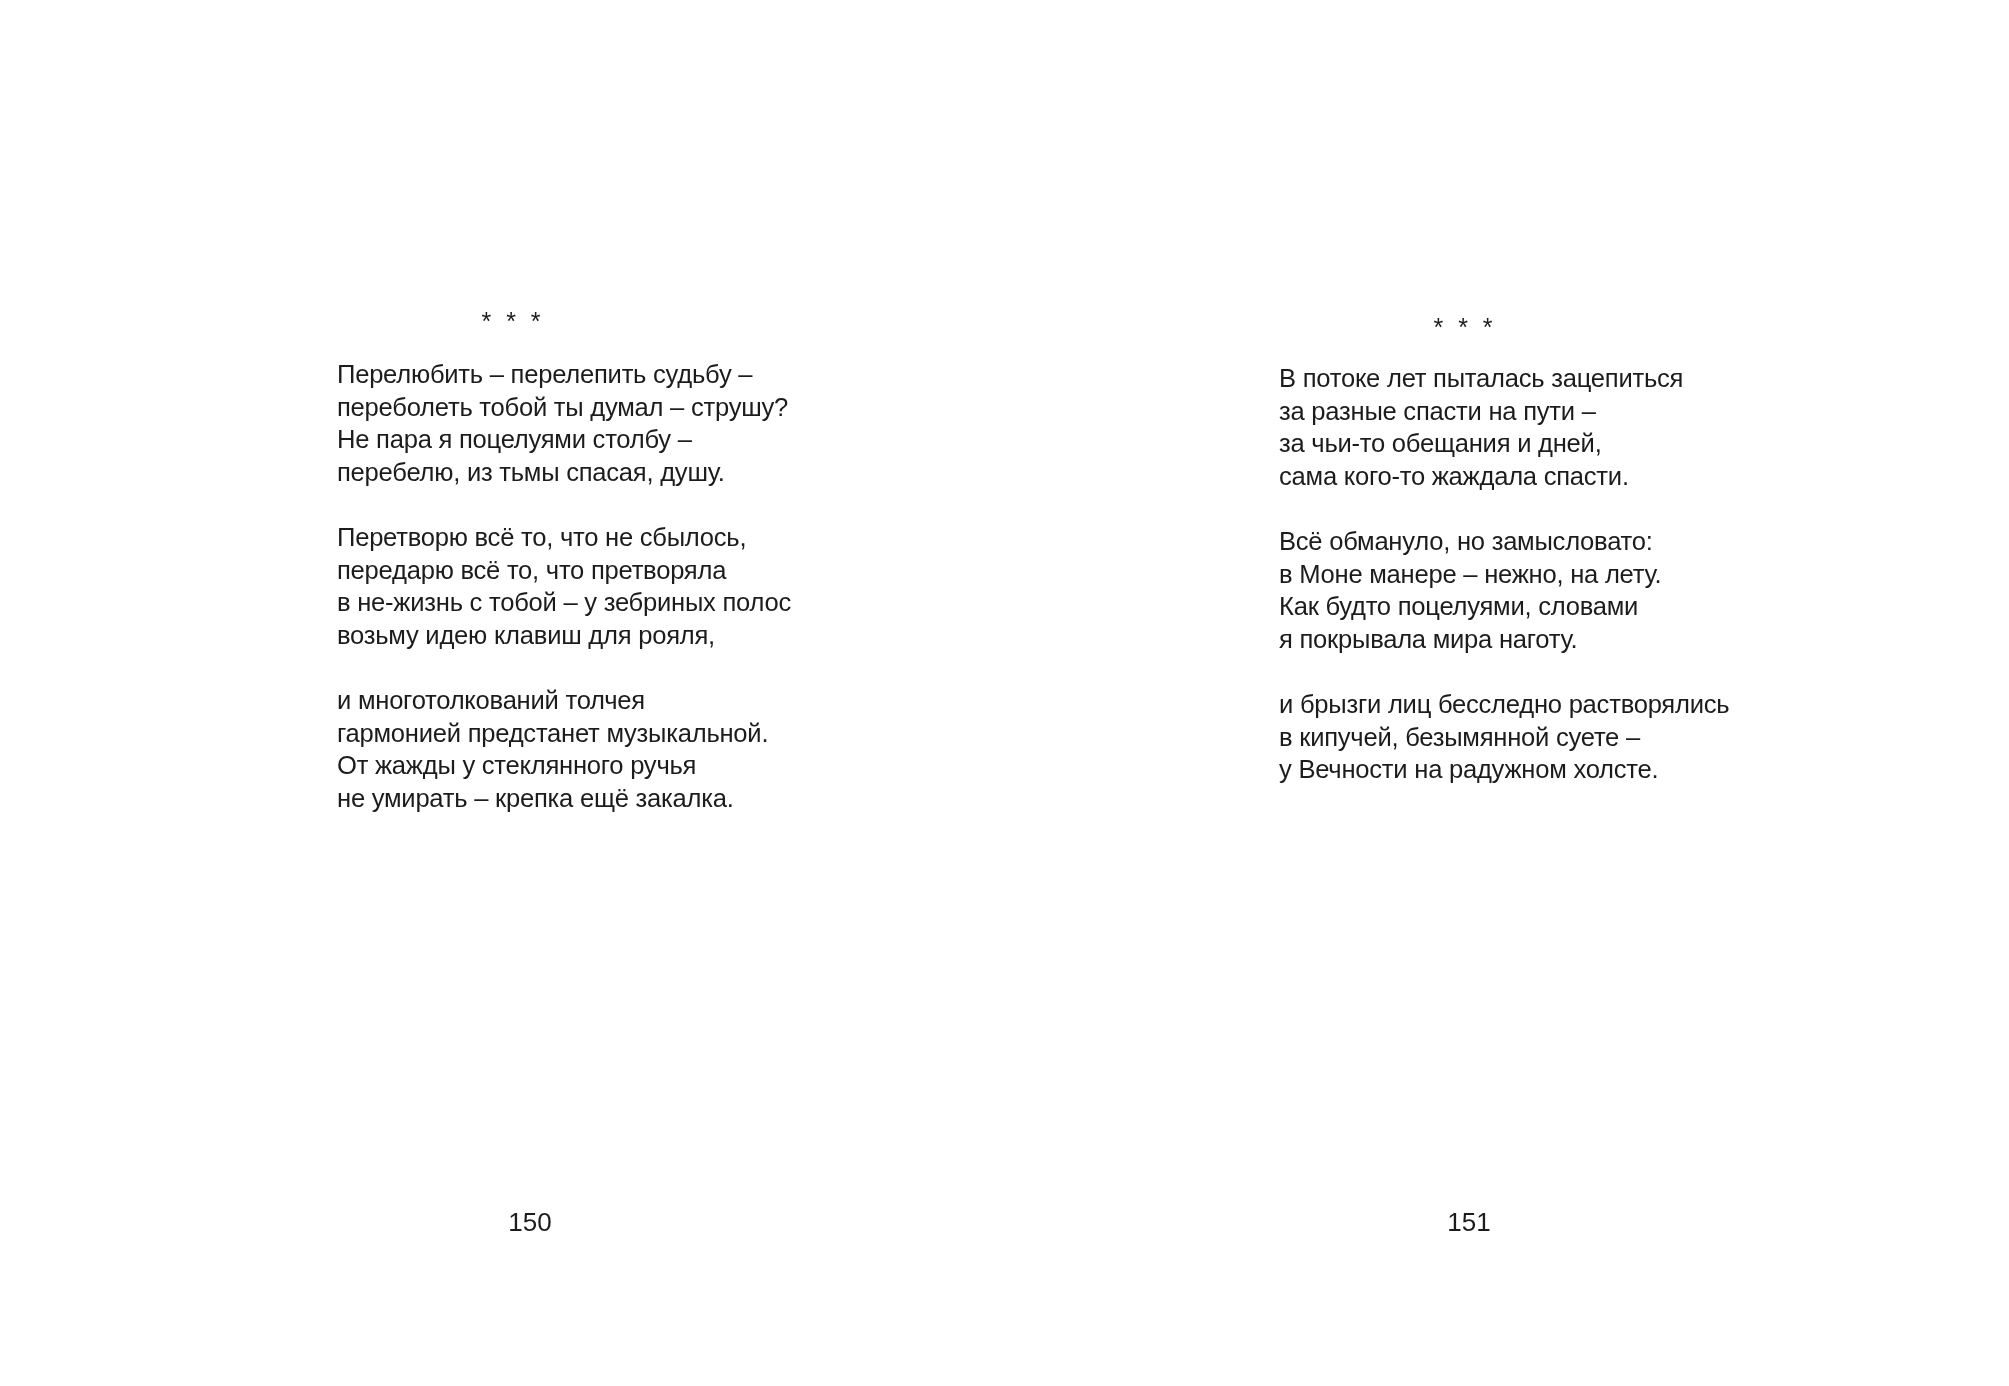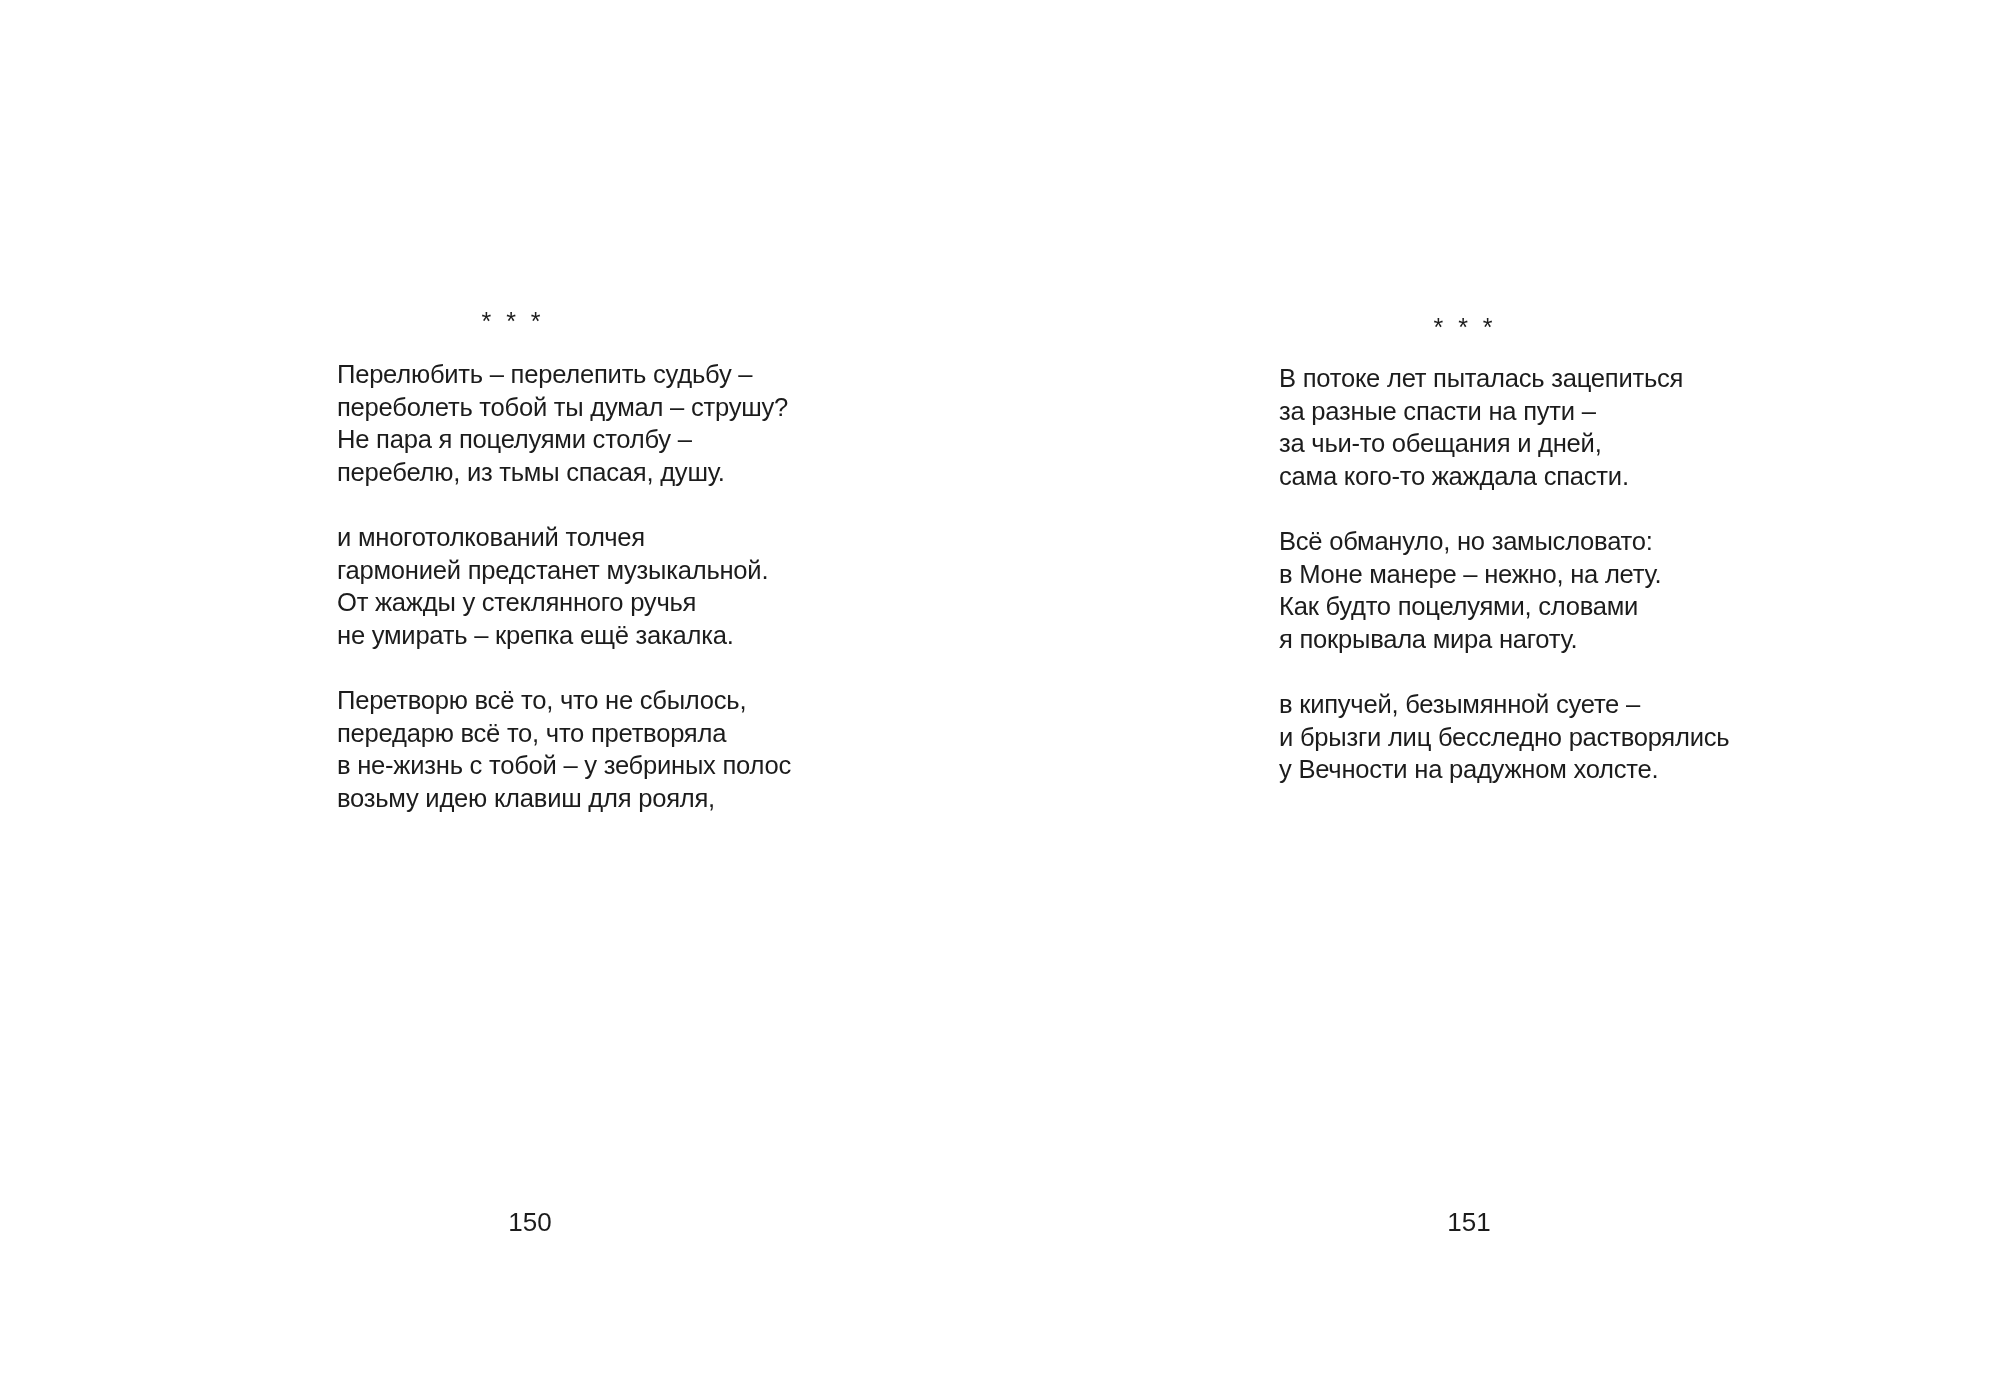--- a/index.html
+++ b/index.html
@@ -66,30 +66,30 @@
 <div class="page left">
   <div class="stars">* * *</div>
   <div class="poem">
     <p class="stanza">
       <span class="line">Перелюбить – перелепить судьбу –</span>
       <span class="line">переболеть тобой ты думал – струшу?</span>
       <span class="line">Не пара я поцелуями столбу –</span>
       <span class="line">перебелю, из тьмы спасая, душу.</span>
     </p>
     <p class="stanza">
+      <span class="line">Перетворю всё то, что не сбылось,</span>
+      <span class="line">передарю всё то, что претворяла</span>
+      <span class="line">в не-жизнь с тобой – у зебриных полос</span>
+      <span class="line">возьму идею клавиш для рояля,</span>
+    </p>
+    <p class="stanza">
       <span class="line">и многотолкований толчея</span>
       <span class="line">гармонией предстанет музыкальной.</span>
       <span class="line">От жажды у стеклянного ручья</span>
       <span class="line">не умирать – крепка ещё закалка.</span>
-    </p>
-    <p class="stanza">
-      <span class="line">Перетворю всё то, что не сбылось,</span>
-      <span class="line">передарю всё то, что претворяла</span>
-      <span class="line">в не-жизнь с тобой – у зебриных полос</span>
-      <span class="line">возьму идею клавиш для рояля,</span>
     </p>
   </div>
   <div class="page-number">150</div>
 </div>
 
 <div class="page right">
   <div class="stars">* * *</div>
   <div class="poem">
     <p class="stanza">
       <span class="line">В потоке лет пыталась зацепиться</span>
@@ -97,19 +97,19 @@
       <span class="line">за чьи-то обещания и дней,</span>
       <span class="line">сама кого-то жаждала спасти.</span>
     </p>
     <p class="stanza">
       <span class="line">Всё обмануло, но замысловато:</span>
       <span class="line">в Моне манере – нежно, на лету.</span>
       <span class="line">Как будто поцелуями, словами</span>
       <span class="line">я покрывала мира наготу.</span>
     </p>
     <p class="stanza">
+      <span class="line">и брызги лиц бесследно растворялись</span>
       <span class="line">в кипучей, безымянной суете –</span>
-      <span class="line">и брызги лиц бесследно растворялись</span>
       <span class="line">у Вечности на радужном холсте.</span>
     </p>
   </div>
   <div class="page-number">151</div>
 </div>
 
 </body></html>

